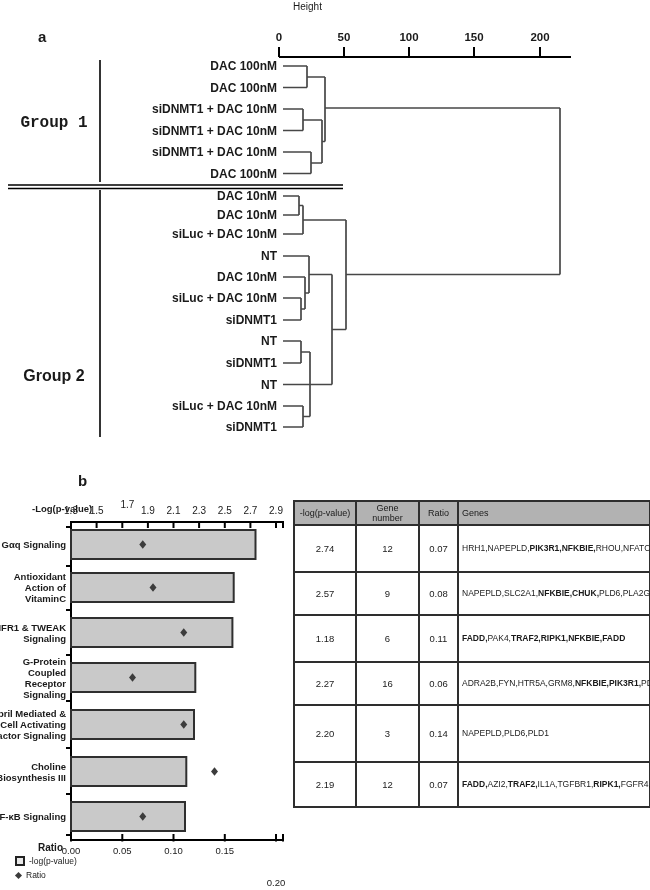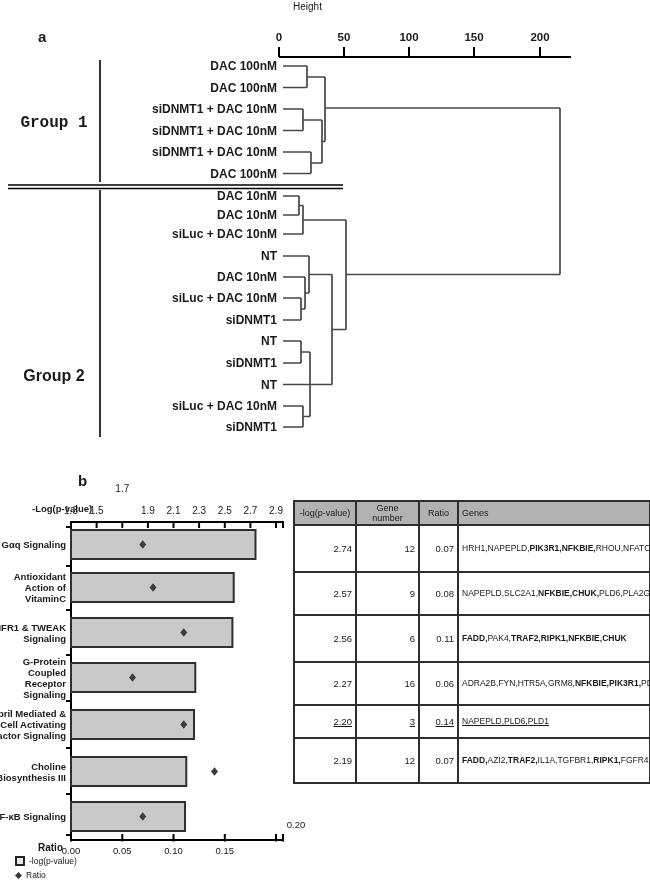--- a/index.html
+++ b/index.html
@@ -29,21 +29,21 @@
   .diamond{fill:#3c3c3c;stroke:none;}
   .ax{stroke:#000;stroke-width:2;fill:none;}
   .ax-thin{stroke:#000;stroke-width:1.6;fill:none;}
   .dend{stroke:#474747;stroke-width:1.7;fill:none;}
   .sep{stroke:#000;stroke-width:1.6;fill:none;}
   
   table.ptab{position:absolute;left:293px;top:500px;border-collapse:collapse;table-layout:fixed;width:356px;}
   table.ptab th,table.ptab td{border:2px solid #2e2e2e;padding:1px 3px;vertical-align:middle;}
   table.ptab th{background:#b2b2b2;font-weight:normal;font-size:9px;text-align:center;height:17px;}
   table.ptab th.genes-h{text-align:left;}
-  td.num{text-align:right;font-size:9.5px;}
+  td.num{text-align:center;font-size:9.5px;}
   td.genes{font-size:8.5px;line-height:1.3;text-align:left;}
   .gb{font-weight:bold;}
 </style>
 </head>
 <body>
 
 <div class="page">
 
   <svg class="layer" width="650" height="890" viewBox="0 0 650 890">
 
@@ -138,21 +138,21 @@
       <path d="M180.25 724.5 L183.75 720.3 L187.25 724.5 L183.75 728.7 Z" class="diamond"></path>
       <path d="M211 771.5 L214.5 767.3 L218 771.5 L214.5 775.7 Z" class="diamond"></path>
       <path d="M139.25 816.5 L142.75 812.3 L146.25 816.5 L142.75 820.7 Z" class="diamond"></path>
     </svg>
 
   <div class="abs panel-label" style="left:78px;top:472px;">b</div>
   <div class="abs axlab" style="left:32px;top:503px;">-Log(p-value)</div>
 
   <div class="abs ttick" style="left:59px;top:505px;">1.3</div>
   <div class="abs ttick" style="left:84.6px;top:505px;">1.5</div>
-  <div class="abs ttick" style="left:110.3px;top:483px;">1.7</div>
+  <div class="abs ttick" style="left:110.3px;top:499px;text-align:right;">1.7</div>
   <div class="abs ttick" style="left:135.9px;top:505px;">1.9</div>
   <div class="abs ttick" style="left:161.5px;top:505px;">2.1</div>
   <div class="abs ttick" style="left:187.1px;top:505px;">2.3</div>
   <div class="abs ttick" style="left:212.8px;top:505px;text-align:center;">2.5</div>
   <div class="abs ttick" style="left:238.4px;top:505px;">2.7</div>
   <div class="abs ttick" style="left:264px;top:505px;">2.9</div>
 
   <div class="abs pw" style="top:544.5px;">Gαq Signaling</div>
   <div class="abs pw" style="top:587.5px;">Antioxidant
 Action of
@@ -168,21 +168,21 @@
 Factor Signaling</div>
   <div class="abs pw" style="top:771.5px;">Choline
 Biosynthesis III</div>
   <div class="abs pw" style="top:816.5px;">NF-κB Signaling</div>
 
   <div class="abs ratio-lab" style="left:38px;top:842px;">Ratio</div>
   <div class="abs btick" style="left:57px;top:845px;">0.00</div>
   <div class="abs btick" style="left:108.3px;top:845px;">0.05</div>
   <div class="abs btick" style="left:159.5px;top:845px;">0.10</div>
   <div class="abs btick" style="left:210.8px;top:845px;">0.15</div>
-  <div class="abs btick" style="left:262px;top:819px;margin-left:20px;">0.20</div>
+  <div class="abs btick" style="left:262px;top:877px;">0.20</div>
 
   <div class="abs legend-row" style="left:15px;top:856px;">
     <span class="sq"></span>
     <span>-log(p-value)</span>
   </div>
   <div class="abs legend-row" style="left:15px;top:870px;">
     <span class="dm"></span>
     <span>Ratio</span>
   </div>
 
@@ -208,32 +208,32 @@
         <td class="num">0.07</td>
         <td class="genes"><span>HRH1,</span><span>NAPEPLD,</span><span class="gb">PIK3R1,</span><span class="gb">NFKBIE,</span><span>RHOU,</span><span>NFATC4,</span></td>
       </tr>
       <tr style="height:43px;">
         <td class="num">2.57</td>
         <td class="num">9</td>
         <td class="num">0.08</td>
         <td class="genes"><span>NAPEPLD,</span><span>SLC2A1,</span><span class="gb">NFKBIE,</span><span class="gb">CHUK,</span><span>PLD6,</span><span>PLA2G7,</span></td>
       </tr>
       <tr style="height:47px;">
-        <td class="num">2.56</td>
+        <td class="num">1.18</td>
         <td class="num">6</td>
         <td class="num">0.11</td>
-        <td class="genes"><span class="gb">FADD,</span><span>PAK4,</span><span class="gb">TRAF2,</span><span class="gb">RIPK1,</span><span class="gb">NFKBIE,</span><span class="gb">CHUK</span></td>
+        <td class="genes"><span class="gb">FADD,</span><span>PAK4,</span><span class="gb">TRAF2,</span><span class="gb">RIPK1,</span><span class="gb">NFKBIE,</span><span class="gb">FADD</span></td>
       </tr>
       <tr style="height:43px;">
         <td class="num">2.27</td>
         <td class="num">16</td>
         <td class="num">0.06</td>
         <td class="genes"><span>ADRA2B,</span><span>FYN,</span><span>HTR5A,</span><span>GRM8,</span><span class="gb">NFKBIE,</span><span class="gb">PIK3R1,</span><span>PDE4D,</span></td>
       </tr>
-      <tr style="height:33px;text-decoration:underline;">
+      <tr style="height:57px;">
         <td class="num">2.20</td>
         <td class="num">3</td>
         <td class="num">0.14</td>
         <td class="genes"><span>NAPEPLD,</span><span>PLD6,</span><span>PLD1</span></td>
       </tr>
       <tr style="height:45px;">
         <td class="num">2.19</td>
         <td class="num">12</td>
         <td class="num">0.07</td>
         <td class="genes"><span class="gb">FADD,</span><span>AZI2,</span><span class="gb">TRAF2,</span><span>IL1A,</span><span>TGFBR1,</span><span class="gb">RIPK1,</span><span>FGFR4,</span></td>

